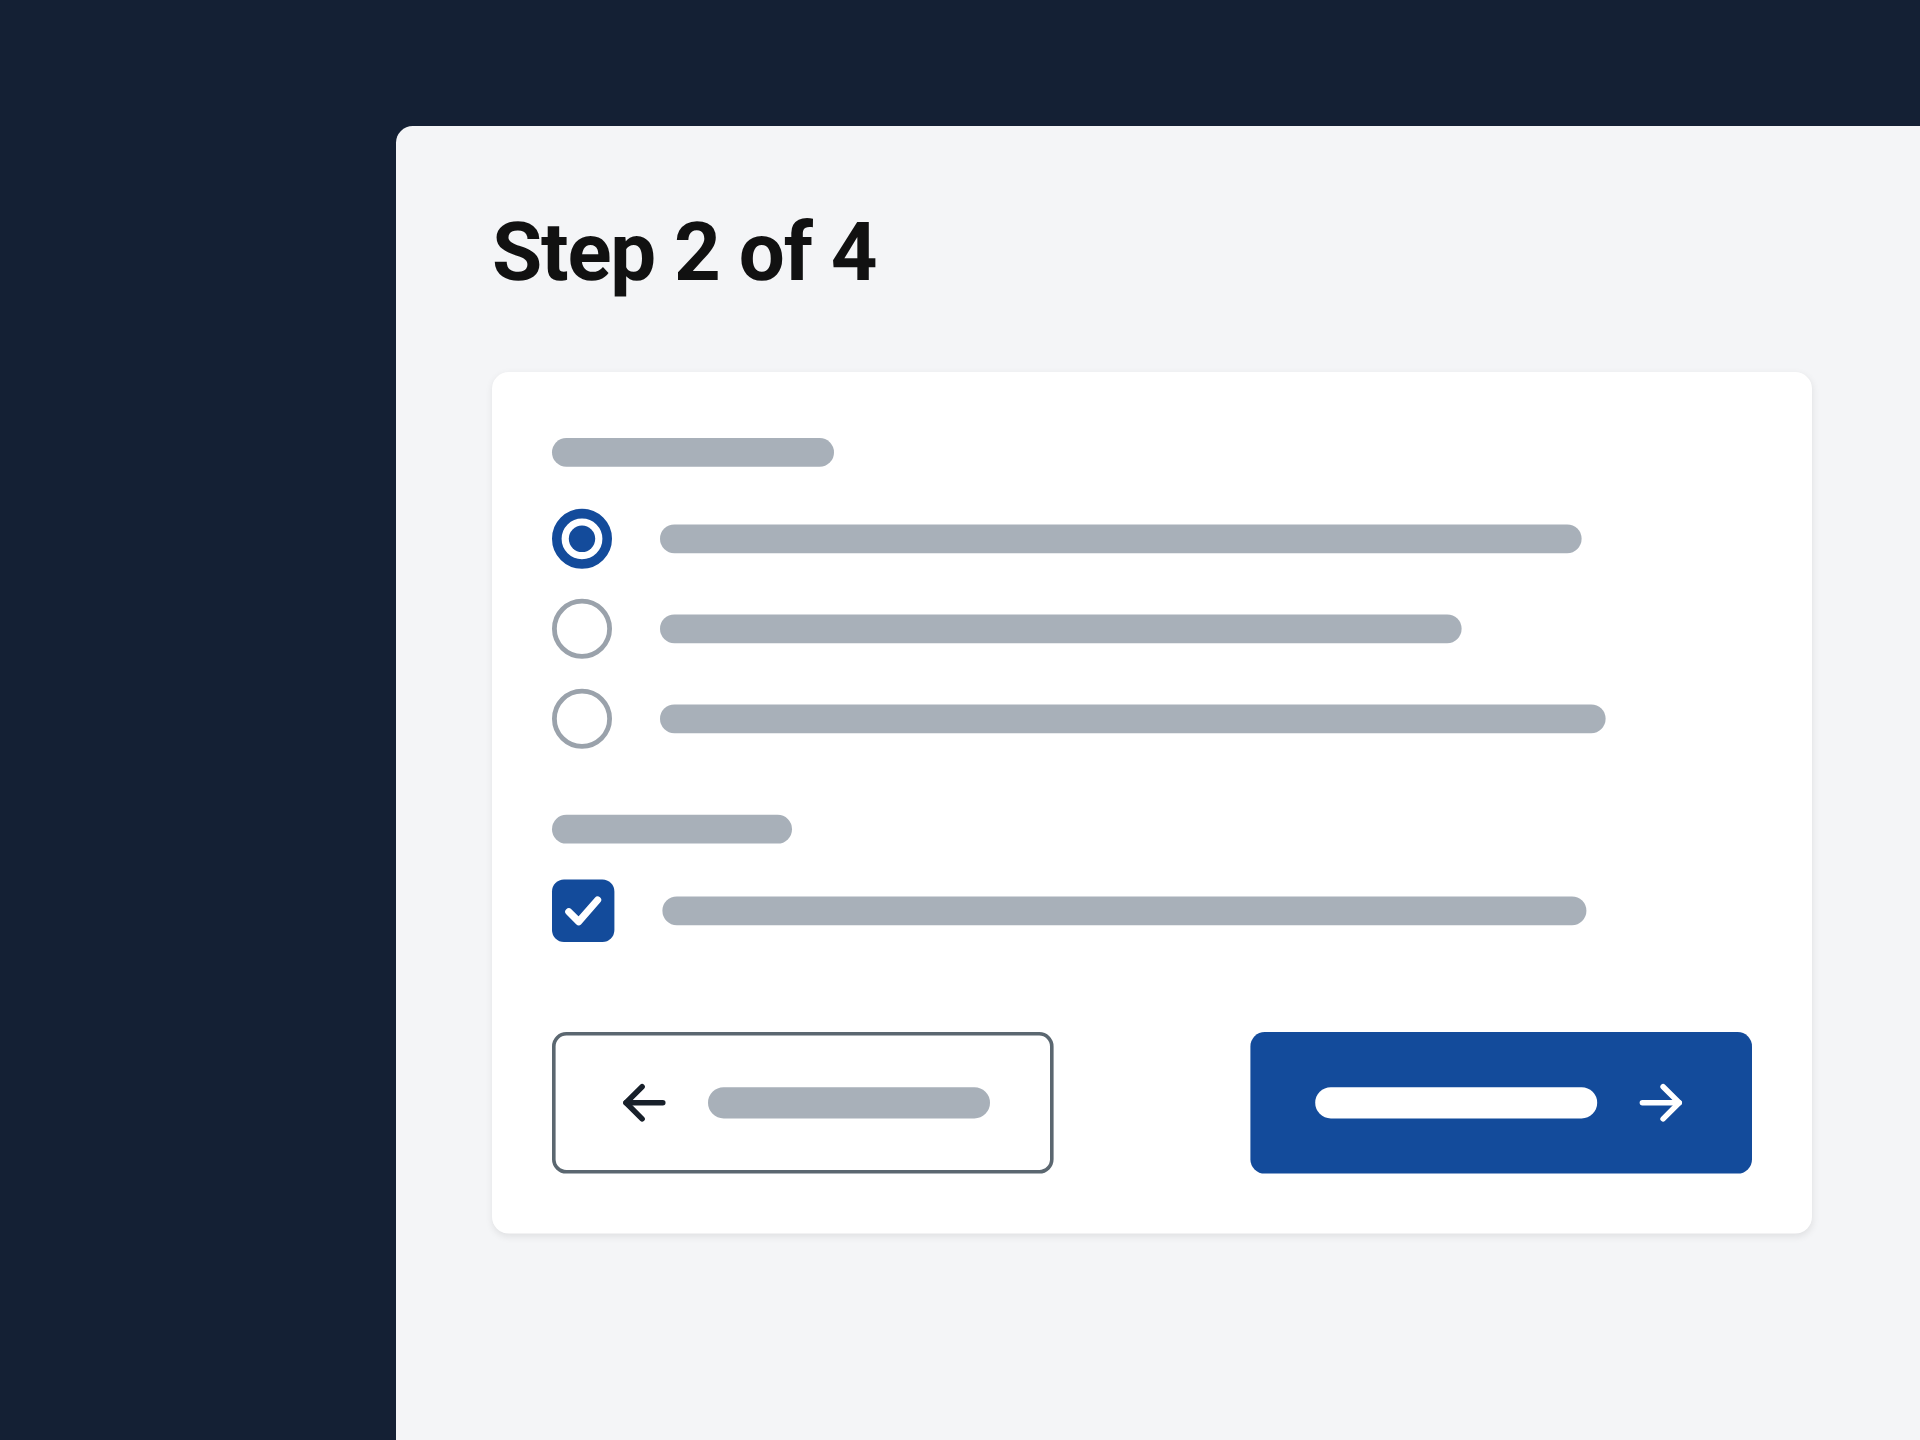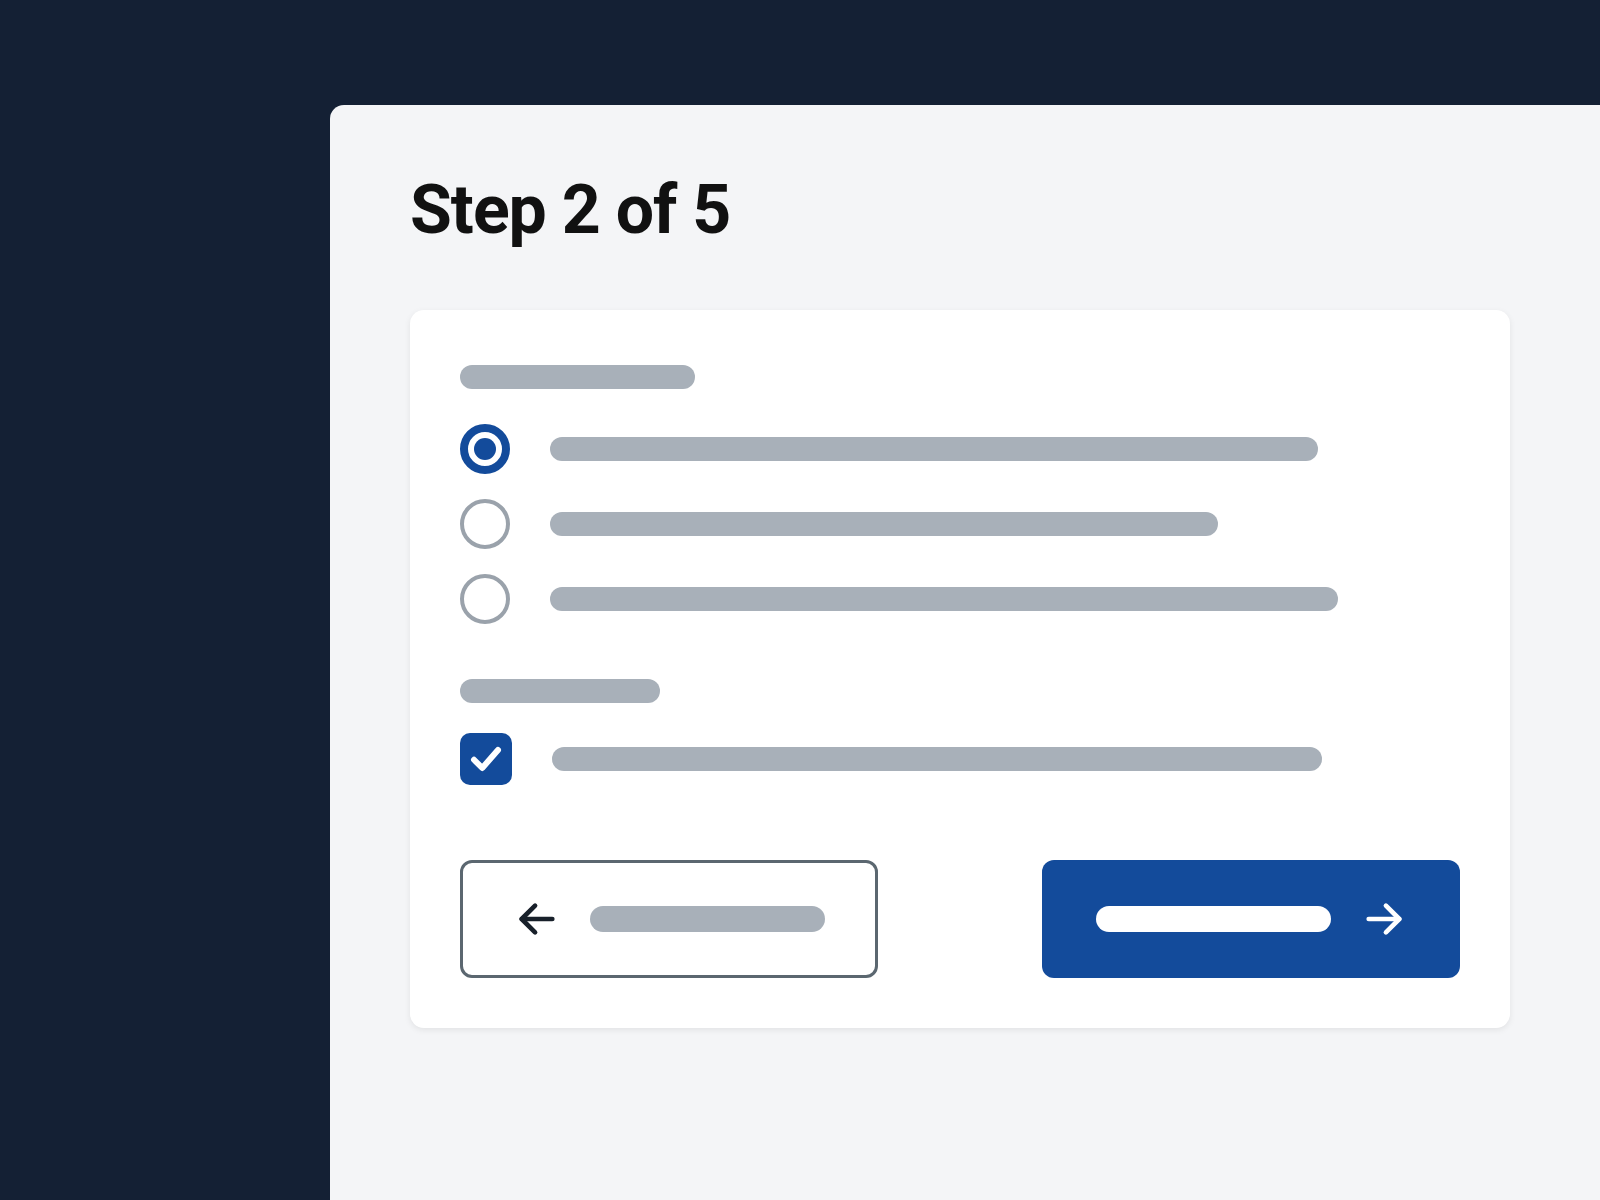--- a/index.html
+++ b/index.html
@@ -129,21 +129,21 @@
   }
   .btn-secondary .pill { background: #a8b0b9; width: 235px; }
   .btn-primary .pill { background: #fff; width: 235px; }
   .btn svg { width: 46px; height: 46px; }
 </style>
 </head>
 <body>
 
 <div class="panel">
 
-  <h1 class="step-title">Step 2 of 5</h1>
+  <h1 class="step-title">Step 2 of 4</h1>
 
   <div class="card">
 
     <div class="placeholder section-label"></div>
 
     <div class="option-row">
       <div class="radio selected"></div>
       <div class="line" style="width:768px"></div>
     </div>
     <div class="option-row">

